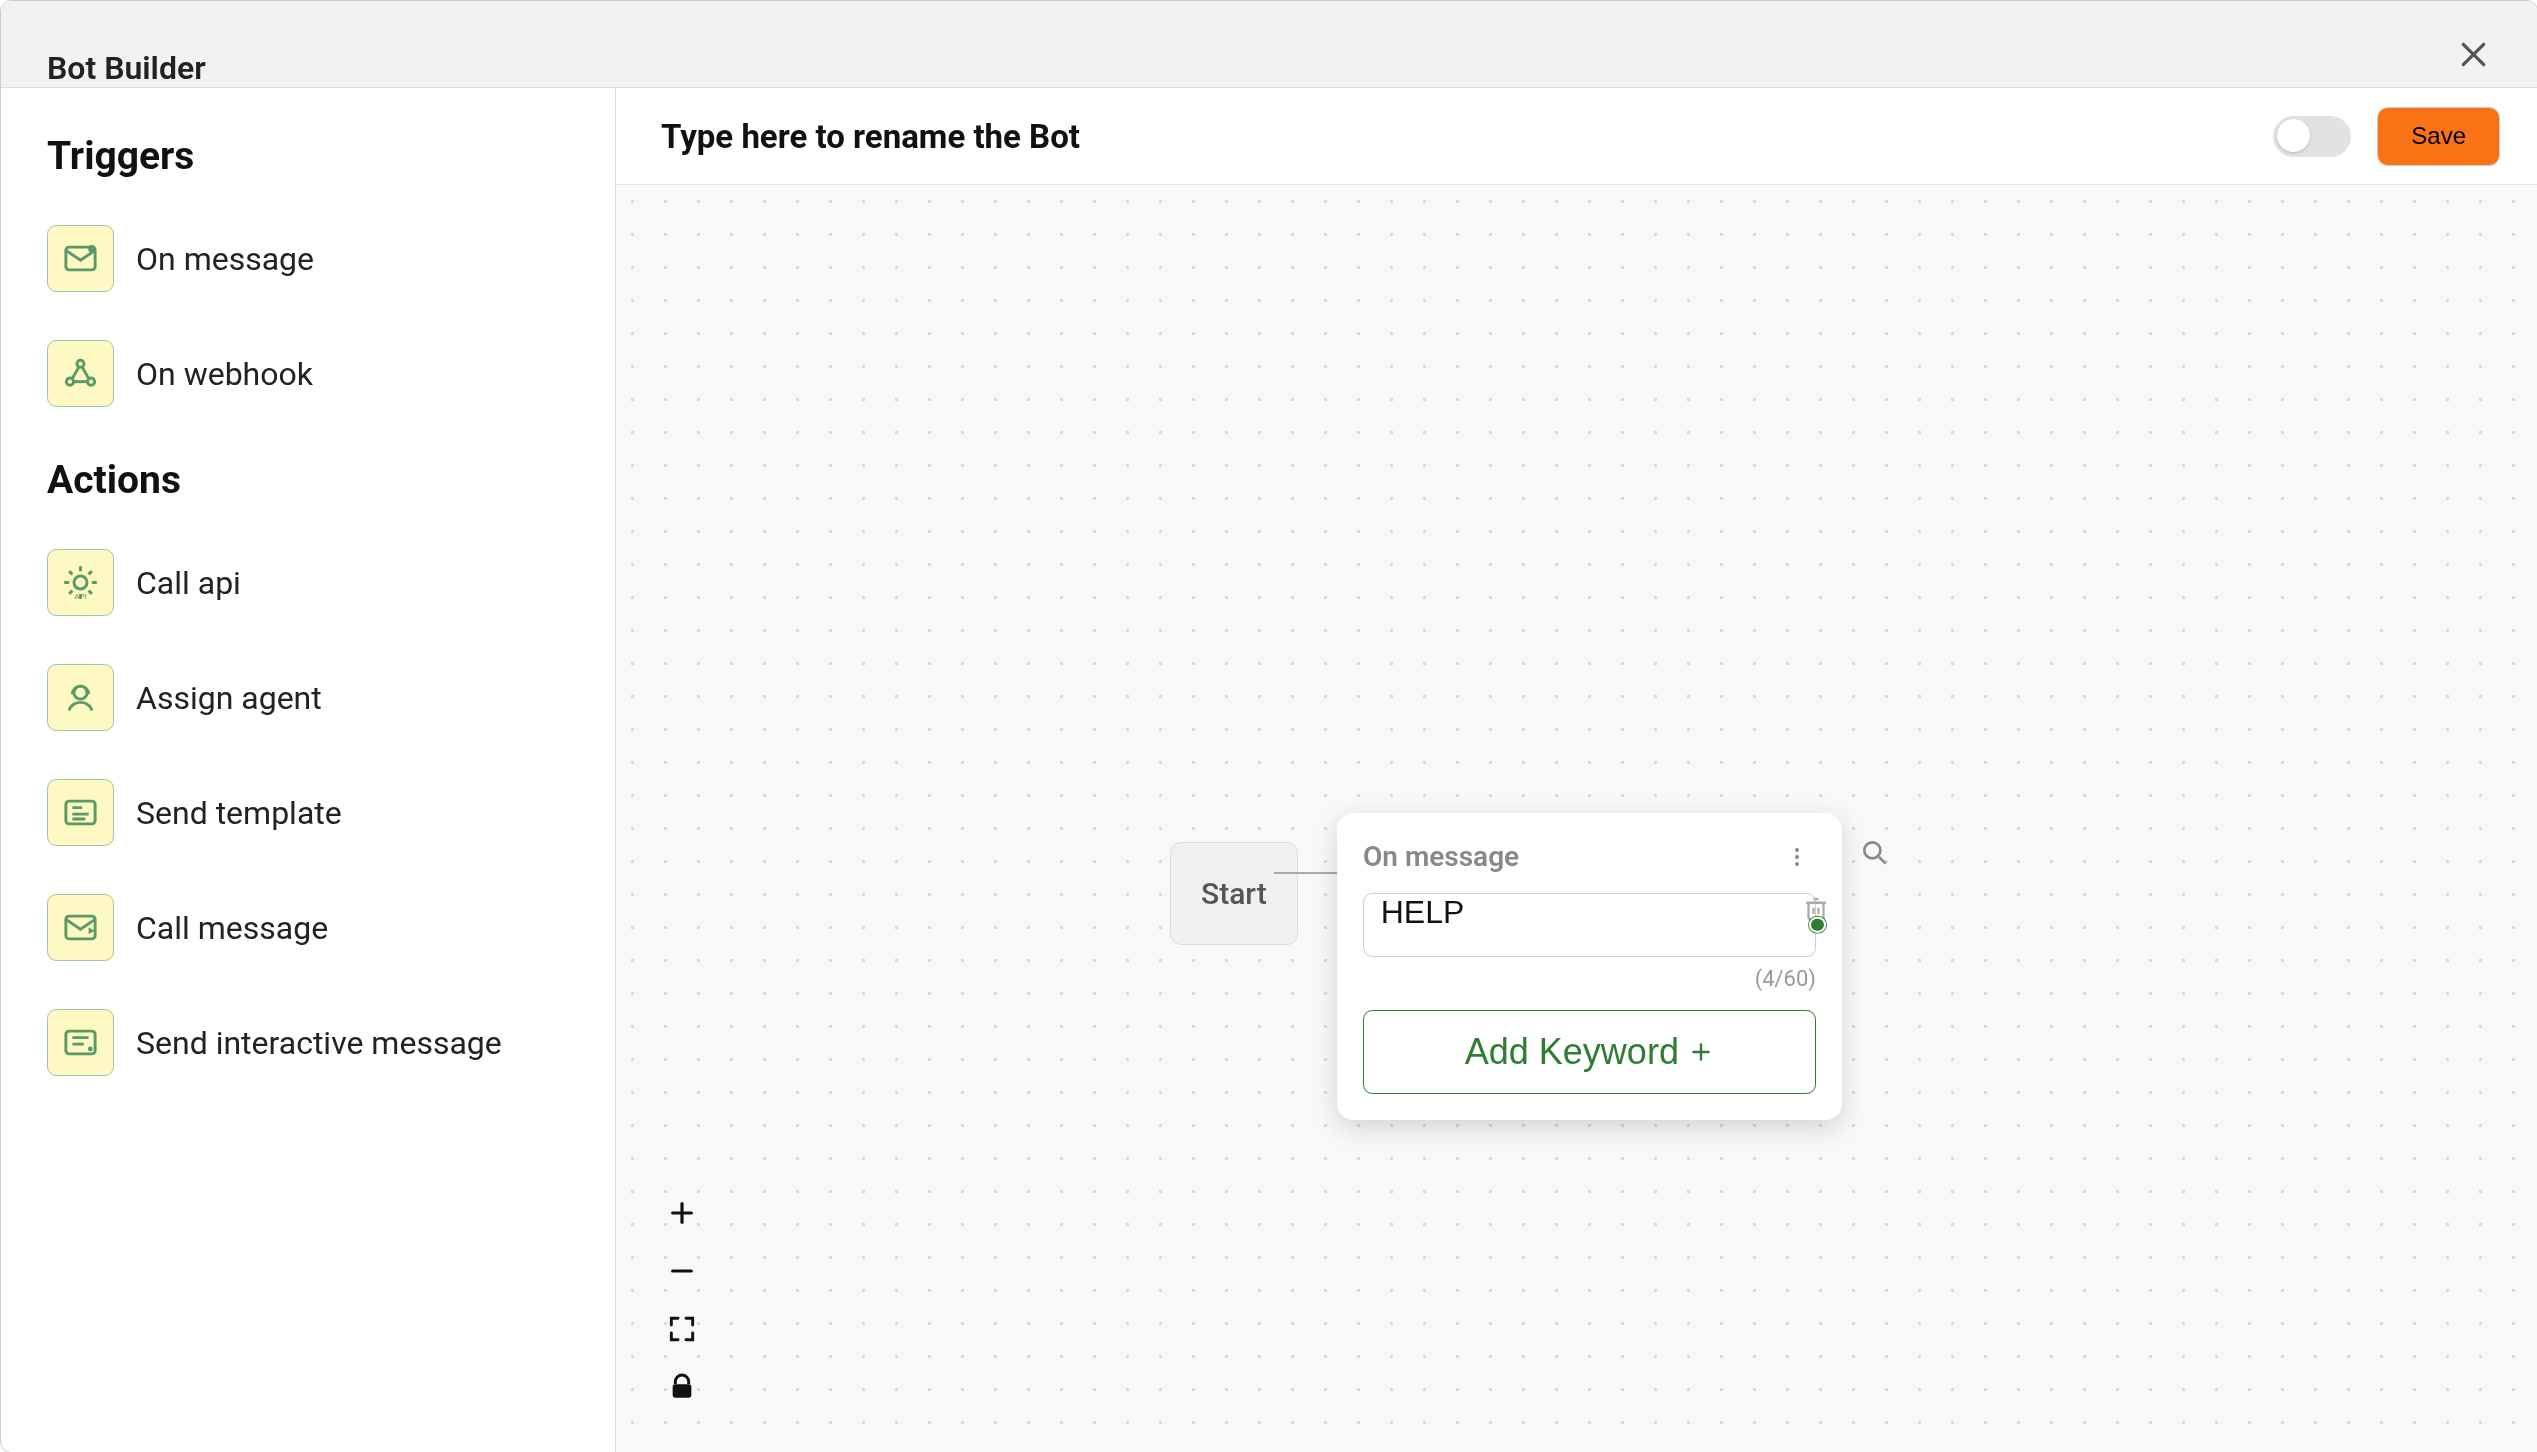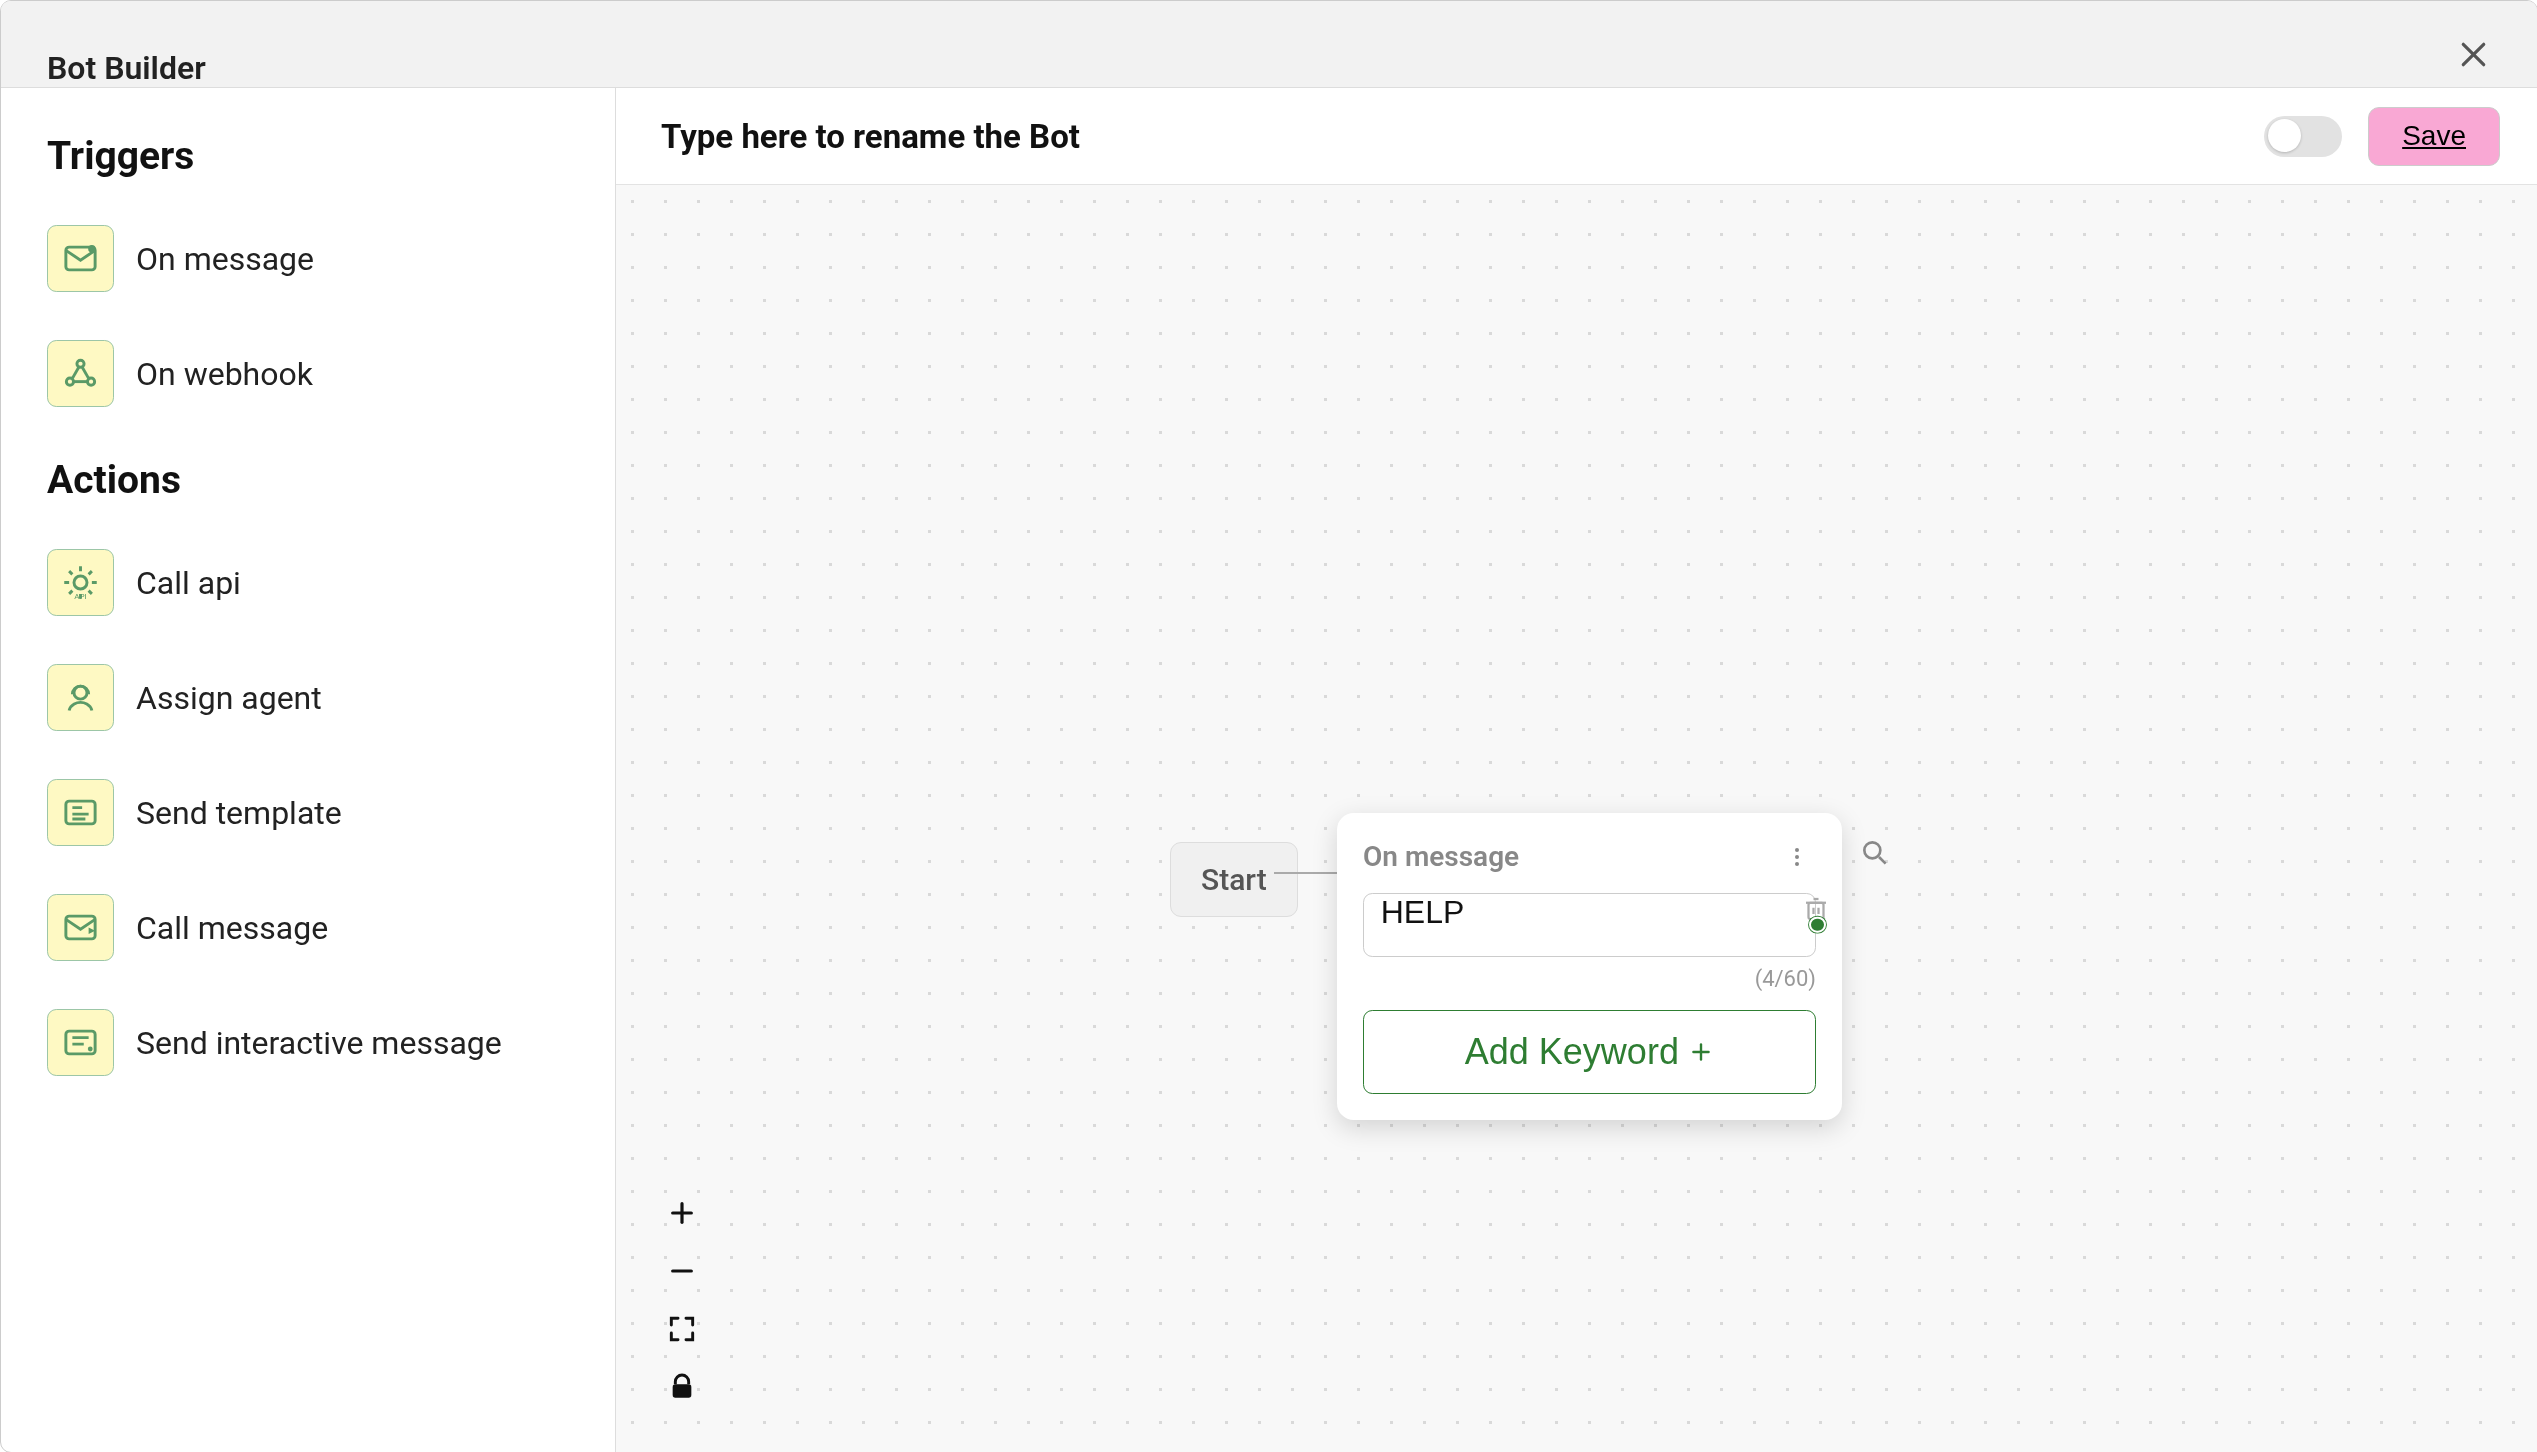--- a/index.html
+++ b/index.html
@@ -124,42 +124,41 @@
     height: 33px;
     background: #fff;
     border-radius: 50%;
     box-shadow: 0 0.9px 2.8px rgba(0,0,0,0.2);
   }
   .save-btn {
     height: 59px;
     padding: 0 33px;
     border: 1.9px solid #ccc;
     border-radius: 11px;
-    background: #f9a8d4;
-    font-size: 28px;
-    cursor: pointer;
-    text-decoration: underline;
+    background: #f97316;
+    font-size: 24px;
+    cursor: pointer;
   }
   .canvas {
     flex: 1;
     position: relative;
     background:
       radial-gradient(#d9d9d9 1.9px, transparent 1.9px) 0 0 / 33px 33px,
       #f8f8f8;
     overflow: hidden;
   }
 
   .start-node {
     position: absolute;
     top: 657px;
     left: 554px;
     background: #f0f0f0;
     border: 0.9px solid #ddd;
     border-radius: 11px;
-    padding: 19px 30px;
+    padding: 33px 30px;
     font-size: 30px;
     color: #555;
     font-weight: 500;
   }
   .connector {
     position: absolute;
     top: 687px;
     left: 658px;
     width: 115px;
     height: 1.9px;

